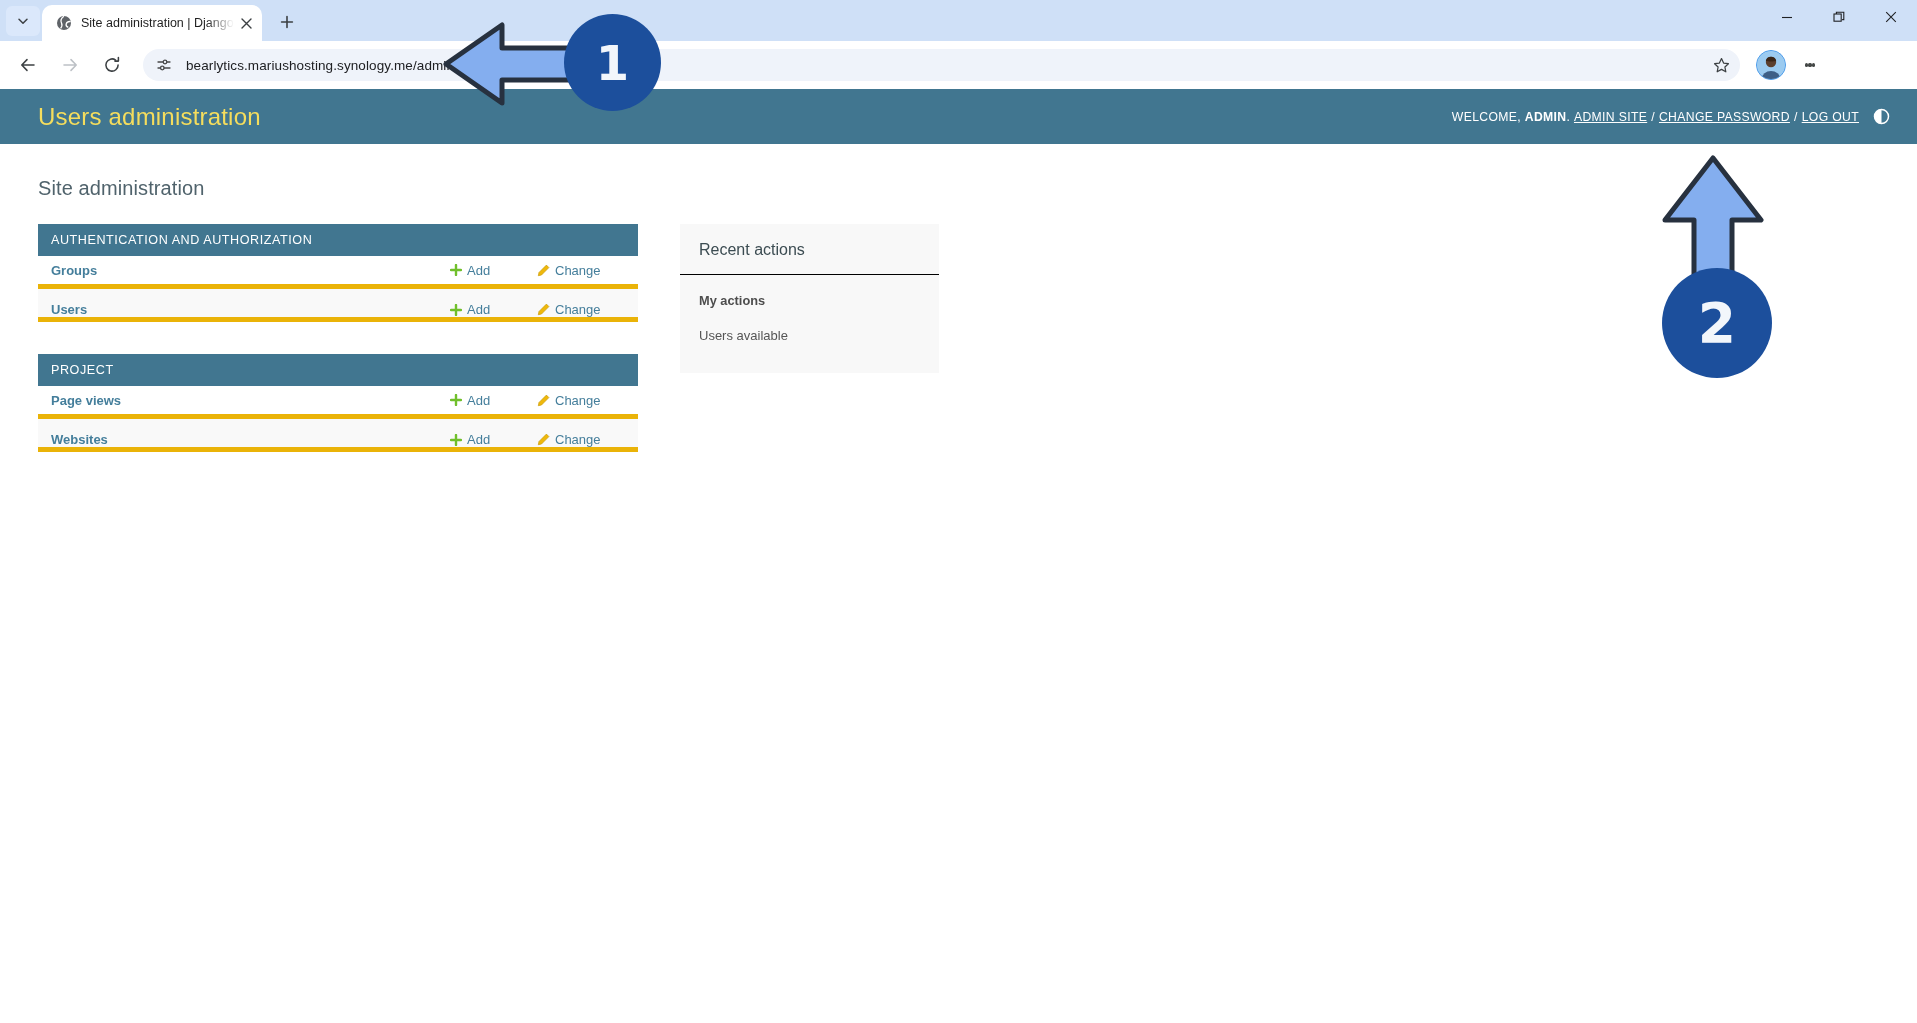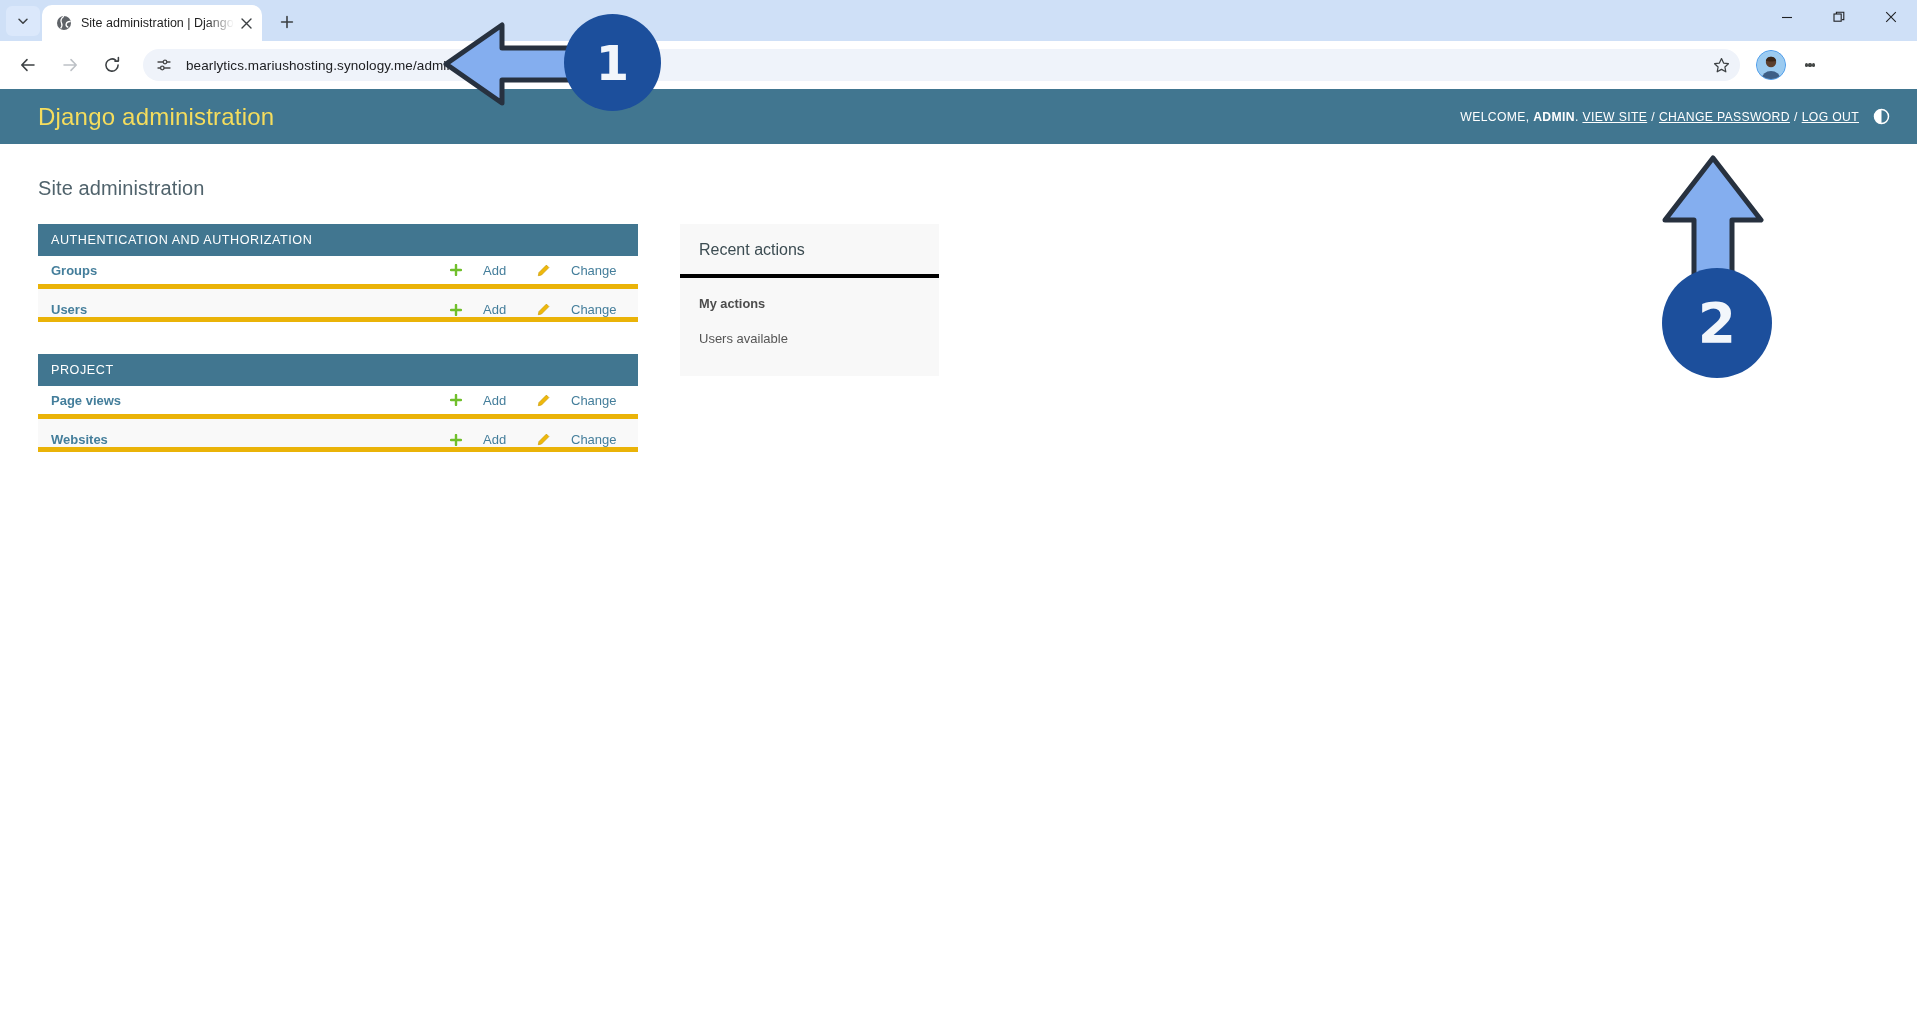--- a/index.html
+++ b/index.html
@@ -150,34 +150,34 @@
     display: flex; align-items: center;
     height: 33px; padding: 0 13px;
     border-bottom: 5px solid #eab308;
   }
   .module-row.odd { background: #ffffff; }
   .module-row.even { background: #f9f9f9; align-items: flex-end; }
   .row-name { flex: 1 1 auto; font-size: 13px; }
   .row-name a { color: #447e9b; text-decoration: none; font-weight: 600; }
   .row-action {
     width: 88px; flex: 0 0 88px;
-    font-size: 13px; display: flex; align-items: center; gap: 21px;
+    font-size: 13px; display: flex; align-items: center; gap: 5px;
   }
   .row-action a { color: #447e9b; text-decoration: none; }
   .ico { width: 13px; height: 13px; flex: 0 0 13px; display: flex; align-items: center; justify-content: center; }
 
   .recent {
     width: 259px; flex: 0 0 259px;
     background: #f8f8f8;
     margin-top: 0;
   }
   .recent-head {
     font-size: 16px; font-weight: 300; color: #3c4c52;
     padding: 17px 19px 15px 19px;
-    border-bottom: 4px solid #000000;
+    border-bottom: 1px solid #000000;
   }
   .recent-body { padding: 18px 19px 30px 19px; }
   .recent-sub { font-size: 12.8px; font-weight: 700; color: #4d4d4d; }
   .recent-none { font-size: 13px; color: #555555; margin-top: 20px; }
 
   
   .anno { position: absolute; pointer-events: none; }
   .badge {
     position: absolute; border-radius: 50%;
     background: #1c4f9c;
@@ -289,29 +289,29 @@
       <span class="kebab-dot"></span>
         <span class="kebab-dot"></span>
         <span class="kebab-dot"></span>
     </div>
   </div>
 </div>
 
 <div class="page">
 
   <div class="dj-header">
-    <div class="dj-brand">Django administration</div>
+    <div class="dj-brand">Users administration</div>
 
     <div class="dj-userlinks">
       <span>WELCOME,</span>
       <span>&nbsp;</span>
       <b>ADMIN</b>
       <span>.</span>
       <span>&nbsp;</span>
-      <a href="#">VIEW SITE</a>
+      <a href="#">ADMIN SITE</a>
       <span class="sep">/</span>
       <a href="#">CHANGE PASSWORD</a>
       <span class="sep">/</span>
       <a href="#">LOG OUT</a>
       <span class="theme-toggle">
         <svg width="17" height="17" viewBox="0 0 17 17">
           <circle cx="8.5" cy="8.5" r="7" fill="none" stroke="#ffffff" stroke-width="1.5"></circle>
           <path d="M8.5 1.5 A7 7 0 0 0 8.5 15.5 Z" fill="#ffffff"></path>
         </svg>
       </span>

